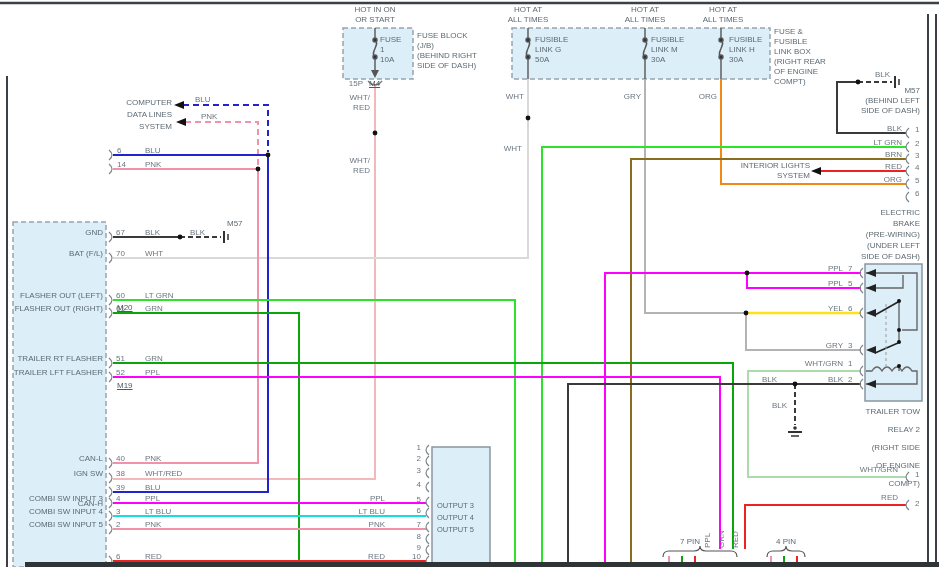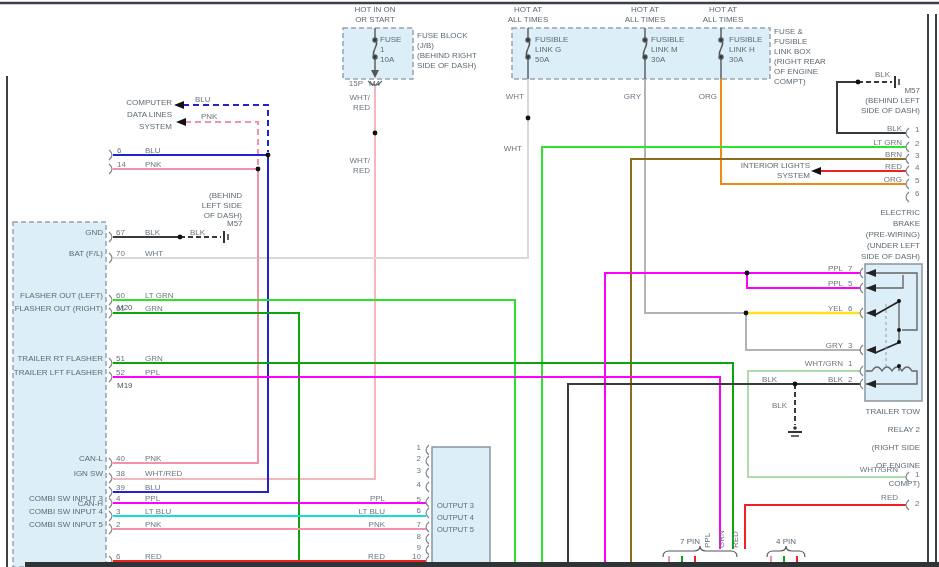--- a/index.html
+++ b/index.html
@@ -3,21 +3,21 @@
 <meta charset="utf-8">
 <style>
   html,body{margin:0;padding:0;background:#fff;}
   #stage{position:relative;width:939px;height:567px;background:#fff;overflow:hidden;
          font-family:"Liberation Sans",sans-serif;}
   #wires{position:absolute;left:0;top:0;z-index:1;}
   .lbl{position:absolute;z-index:2;font-size:8px;line-height:10px;color:#5d6a73;
        white-space:pre-line;letter-spacing:0;}
   .r{text-align:right;}
   .c{text-align:center;}
-  .u{color:#4a5a66;}
+  .u{text-decoration:underline;color:#4a5a66;}
   .num{color:#6a7680;}
   .rot{writing-mode:vertical-rl;transform:rotate(180deg);height:32px;width:10px;}
 </style>
 </head>
 <body>
 
 <div id="stage">
 
 <svg id="wires" width="939" height="567" viewBox="0 0 939 567">
 
@@ -277,23 +277,20 @@
 <div class="lbl num" style="left:145px;top:454px">PNK</div>
 <div class="lbl num" style="left:145px;top:469px">WHT/RED</div>
 <div class="lbl num" style="left:145px;top:483px">BLU</div>
 <div class="lbl num" style="left:145px;top:494px">PPL</div>
 <div class="lbl num" style="left:145px;top:507px">LT BLU</div>
 <div class="lbl num" style="left:145px;top:520px">PNK</div>
 <div class="lbl num" style="left:145px;top:552px">RED</div>
 
 <div class="lbl num" style="left:190px;top:228px">BLK</div>
 <div class="lbl" style="left:227px;top:219px">M57</div>
-<div class="lbl r" style="left:160px;top:191px;width:82px">(BEHIND
-LEFT SIDE
-OF DASH)</div>
 <div class="lbl u" style="left:117px;top:303px">M20</div>
 <div class="lbl u" style="left:117px;top:381px">M19</div>
 
 <div class="lbl r num" style="left:355px;top:494px;width:30px">PPL</div>
 <div class="lbl r num" style="left:352px;top:507px;width:33px">LT BLU</div>
 <div class="lbl r num" style="left:355px;top:520px;width:30px">PNK</div>
 <div class="lbl r num" style="left:355px;top:552px;width:30px">RED</div>
 
 <div class="lbl r num" style="left:404px;top:443px;width:17px">1</div>
 <div class="lbl r num" style="left:404px;top:454px;width:17px">2</div>

